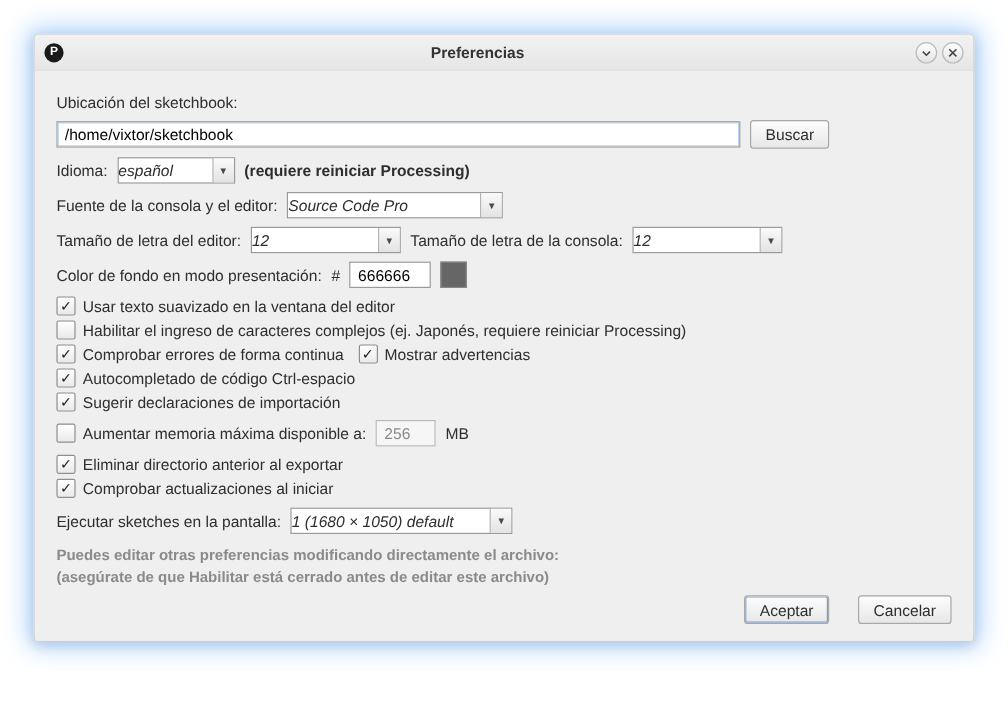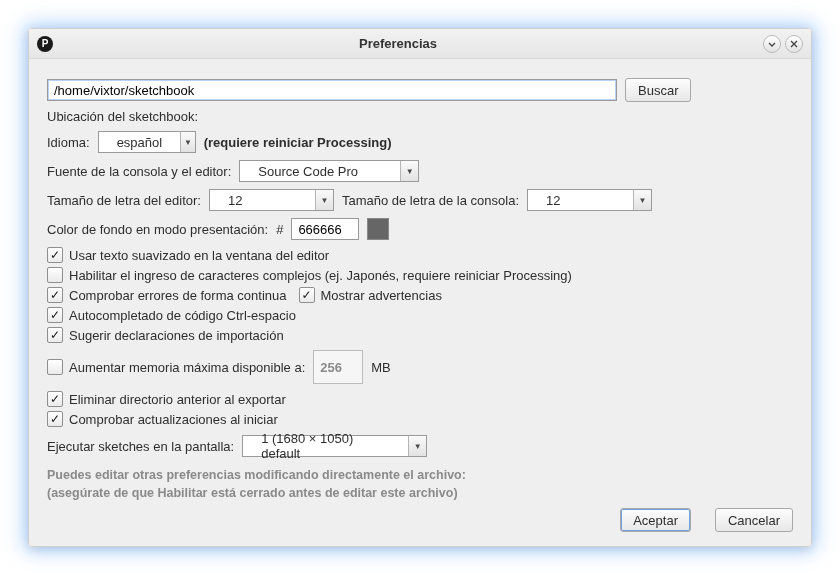--- a/index.html
+++ b/index.html
@@ -103,22 +103,23 @@
   .dropdown {
     height: 22px;
     display: inline-flex;
     align-items: center;
     border: 1px solid #9a9a9a;
     background: #fff;
     position: relative;
     cursor: pointer;
   }
   .dropdown .value {
-    padding: 0 18px;
+    padding: 0 0;
     flex: 1;
+    font-style: italic;
   }
   .dropdown .arrow {
     width: 18px; height: 100%;
     border-left: 1px solid #b5b5b5;
     background: linear-gradient(#fafafa,#e3e3e3);
     display: inline-flex;
     align-items: center;
     justify-content: center;
     font-size: 8px;
     color: #4a4a4a;
@@ -141,23 +142,22 @@
     color: #1a1a1a;
     flex-shrink: 0;
   }
   .checks .row { margin: 4px 0; }
   .smallfield {
     width: 50px;
     height: 22px;
     border: 1px solid #bcbcbc;
     background: #f6f6f6;
     color: #8a8a8a;
-    padding: 16px 6px;
+    padding: 4px 6px;
     font-size: 13px;
-    font-weight: bold;
   }
   .colorfield {
     width: 68px;
   }
   .swatch {
     width: 22px; height: 22px;
     border: 1px solid #888;
   }
   .footer-note {
     margin-top: 10px;
@@ -189,25 +189,25 @@
     <span class="tb-btn">
       <svg width="8" height="8" viewBox="0 0 8 8">
           <path d="M1 1 L7 7 M7 1 L1 7" stroke="#444" stroke-width="1.3"></path>
         </svg>
     </span>
   </div>
 
   <div class="content">
 
     <div class="row">
+      <span class="label">Ubicación del sketchbook:</span>
+    </div>
+    <div class="row">
       <input type="text" class="textfield sketchpath" value="/home/vixtor/sketchbook" style="">
       <button class="btn">Buscar</button>
-    </div>
-    <div class="row">
-      <span class="label">Ubicación del sketchbook:</span>
     </div>
 
     <div class="row">
       <span class="label">Idioma:</span>
       <span class="dropdown" style="width:98px">
         <span class="value">español</span>
         <span class="arrow">▼</span>
       </span>
       <span class="hint">(requiere reiniciar Processing)</span>
     </div>

